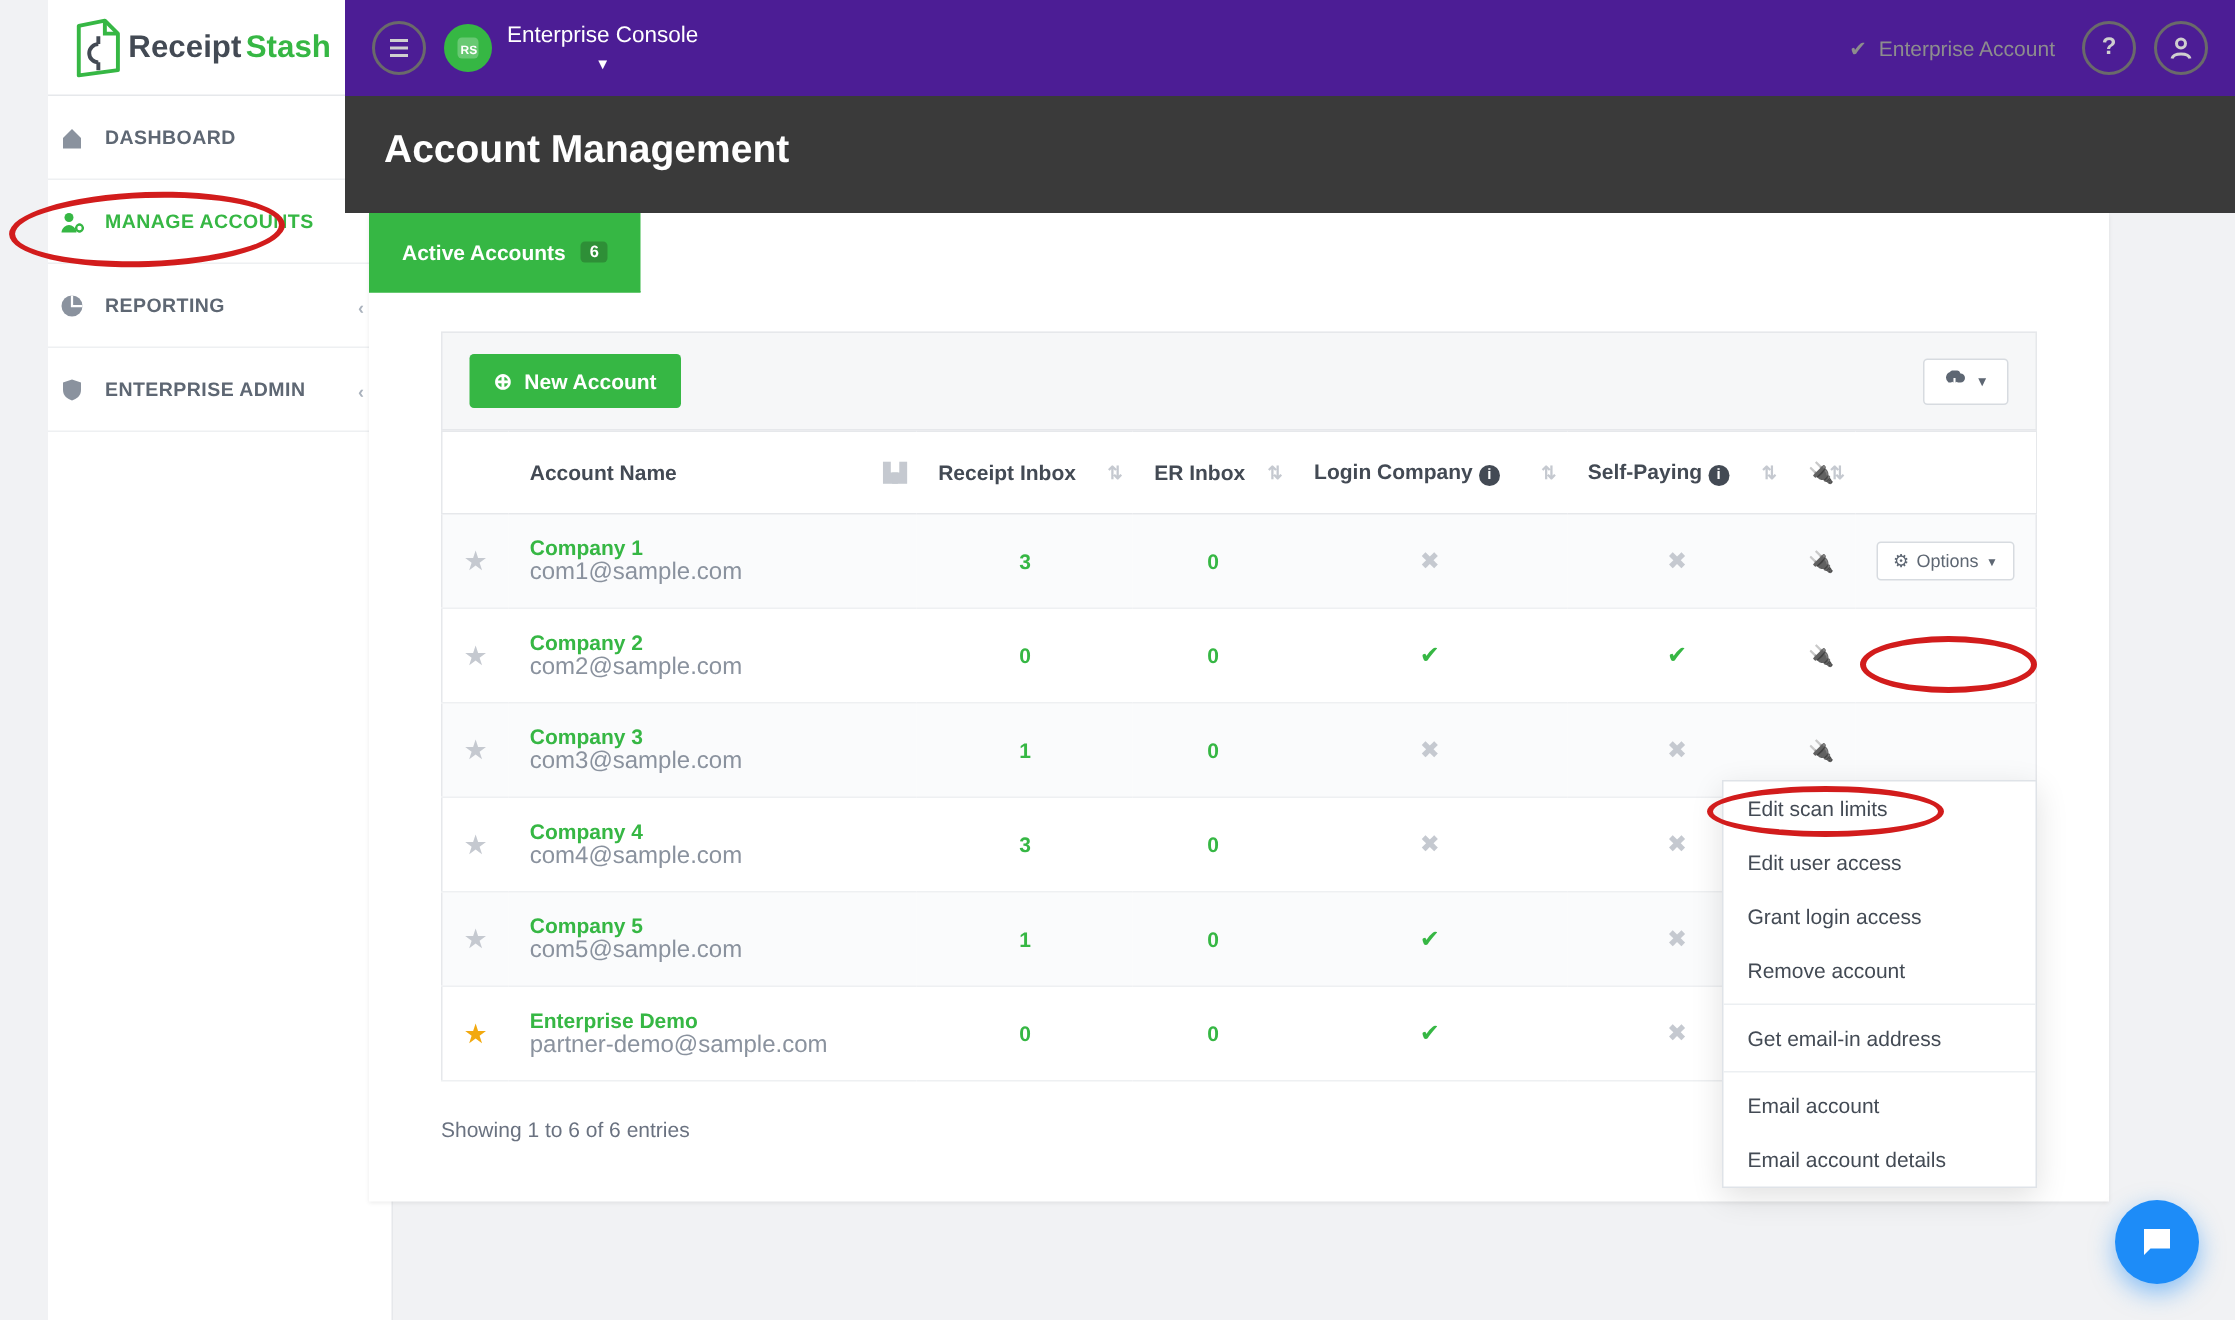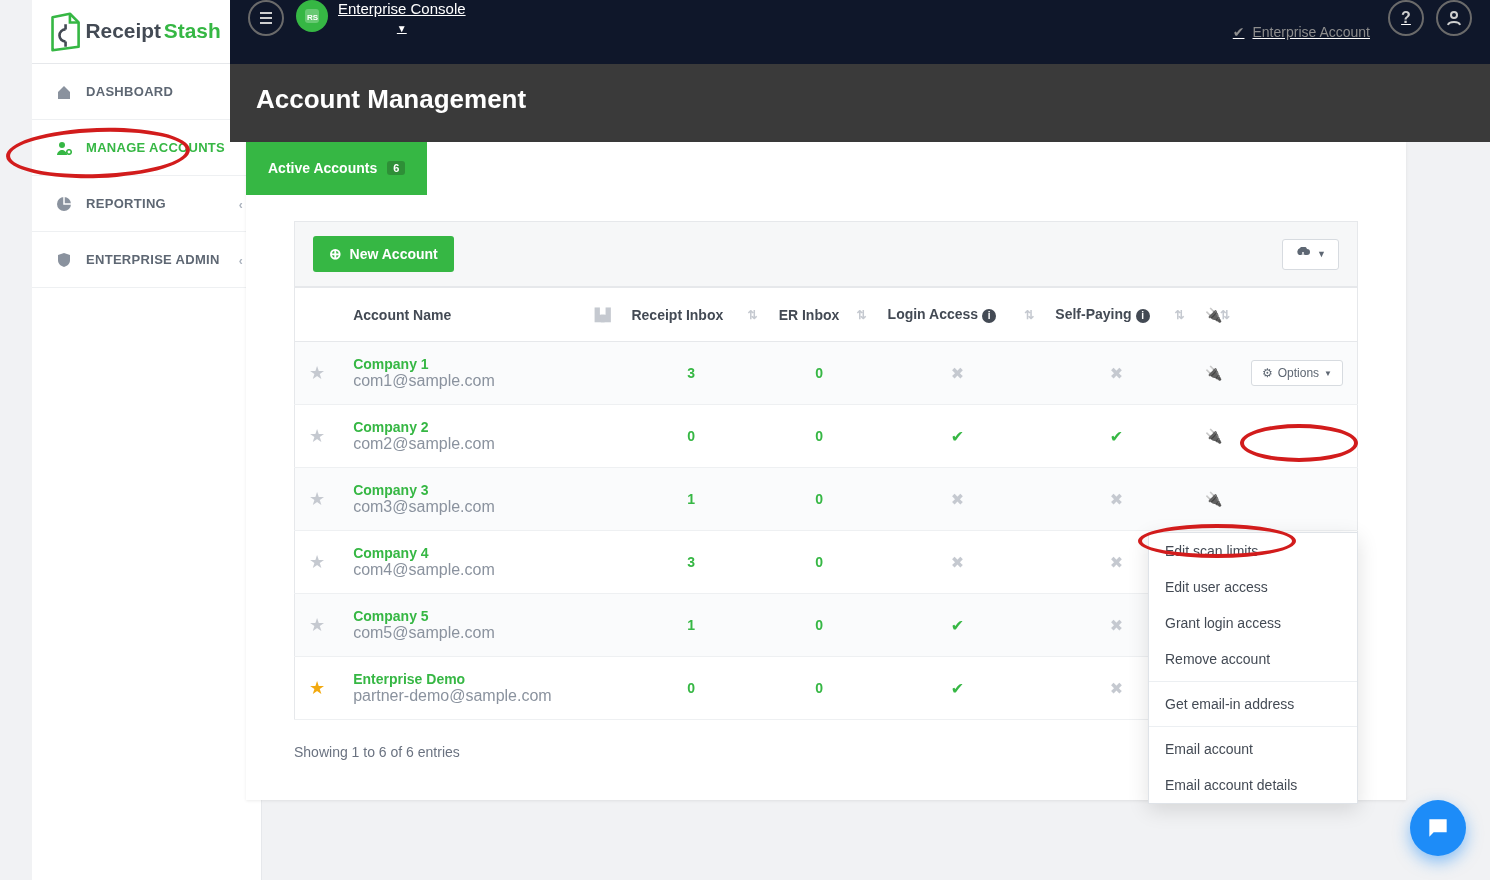--- a/index.html
+++ b/index.html
@@ -28,21 +28,21 @@
     align-items: center;
     padding: 0 14px;
     border-bottom: 1px solid #e6e8eb;
   }
   .logo svg { height: 40px; }
   .nav { padding-top: 0; }
   .nav-item {
     display: flex;
     align-items: center;
     gap: 14px;
-    padding: 0 24px;
+    padding: 0 8px;
     height: 56px;
     font-size: 13px;
     font-weight: 700;
     color: #5e6773;
     letter-spacing: .3px;
     cursor: pointer;
     border-bottom: 1px solid #eef0f2;
     position: relative;
   }
   .nav-item .chev {
@@ -63,25 +63,25 @@
   }
   .circle.c1 { left: 6px; top: 128px; width: 184px; height: 50px; transform: rotate(-2deg); }
   .circle.c2 { left: 1240px; top: 424px; width: 118px; height: 38px; }
   .circle.c3 { left: 1138px; top: 524px; width: 158px; height: 34px; }
 
   
   .topbar {
     position: absolute;
     left: 230px; top: 0;
     right: 0; height: 64px;
-    background: #0f172a;
+    background: #4c1d95;
     display: flex;
+    align-items: center;
     padding: 0 18px;
     color: #fff;
-    text-decoration: underline;
   }
   .round-btn {
     width: 36px; height: 36px;
     border: 2px solid #6a6a6a;
     border-radius: 50%;
     display: flex; align-items: center; justify-content: center;
     color: #cfcfcf;
     margin-right: 12px;
     cursor: pointer;
   }
@@ -204,21 +204,20 @@
 
   
   .dropdown {
     position:absolute;
     right: 48px; top: 325px;
     background:#fff; border:1px solid #dfe3e8;
     box-shadow:0 6px 20px rgba(0,0,0,.12);
     width:210px;
     z-index:20;
     font-size:14px;
-    margin-top:12px;
   }
   .dropdown .item { padding:10px 16px; cursor:pointer; color:#434a54; }
   .dropdown .sep { border-top:1px solid #eceff2; margin:4px 0; }
 
   
   .chat-fab {
     position:absolute; right:24px; bottom:24px;
     width:56px; height:56px; border-radius:50%;
     background:#1d8cf8; display:flex; align-items:center; justify-content:center;
     box-shadow:0 6px 16px rgba(29,140,248,.5);
@@ -347,21 +346,21 @@
     </div>
 
 
     <table class="data">
       <thead>
         <tr>
           <th style="width:40px"></th>
           <th><span>Account Name</span><span class="sort-icon">▙▟</span></th>
           <th class="center"><span>Receipt Inbox</span><span class="sort-icon">⇅</span></th>
           <th class="center"><span>ER Inbox</span><span class="sort-icon">⇅</span></th>
-          <th class="center"><span>Login Access</span><span class="info-i">i</span><span class="sort-icon">⇅</span></th>
+          <th class="center"><span>Login Company</span><span class="info-i">i</span><span class="sort-icon">⇅</span></th>
           <th class="center"><span>Self-Paying</span><span class="info-i">i</span><span class="sort-icon">⇅</span></th>
           <th class="center" style="width:44px"><span class="plug">🔌</span><span class="sort-icon">⇅</span></th>
           <th style="width:110px"></th>
         </tr>
       </thead>
       <tbody id="tbody">
           <tr>
     <td class="center"><span class="star ">★</span></td>
     <td>
       <a class="acct-name">Company 1</a>

